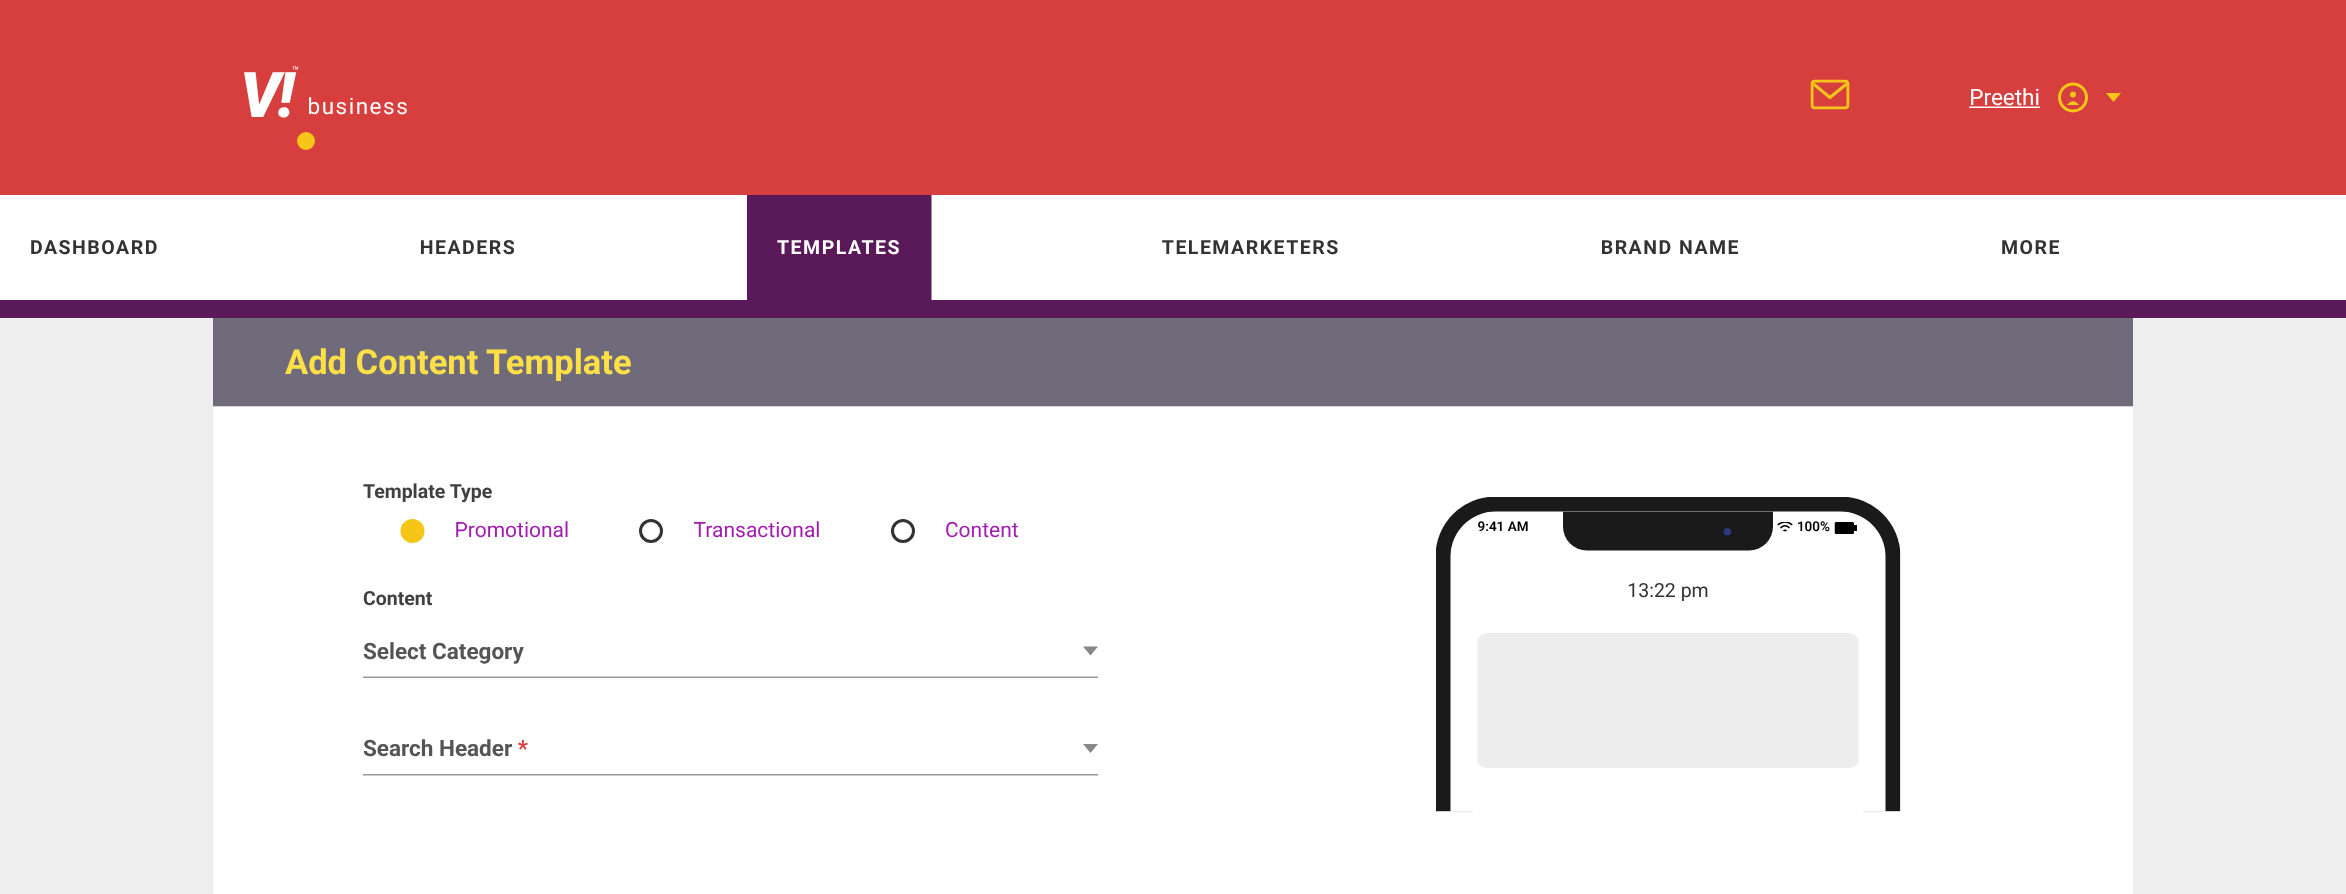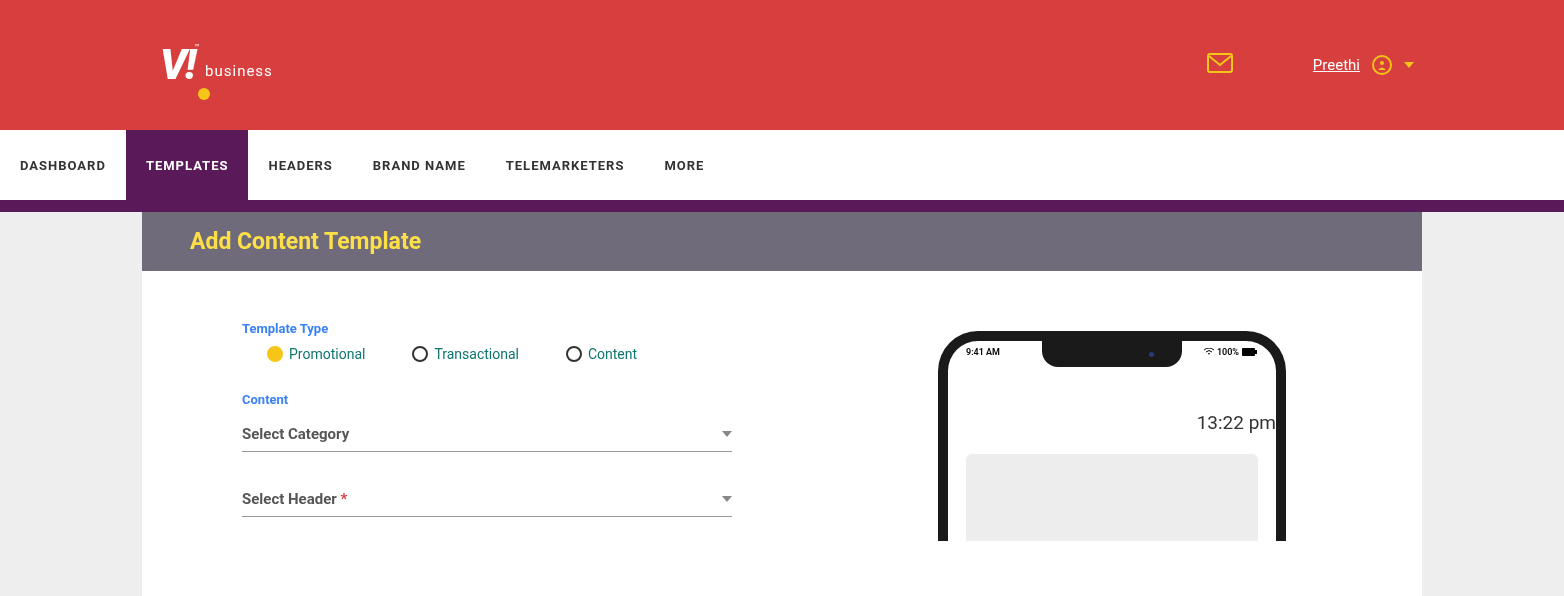--- a/index.html
+++ b/index.html
@@ -11,49 +11,49 @@
   .logo-tm { font-size: 8px; color:#fff; vertical-align: top; font-weight:400;}
   .logo-dot { width: 12px; height: 12px; background: #f5c518; border-radius: 50%; position: absolute; bottom: -14px; left: 38px; }
   .logo-business { color: #fff; font-size: 15px; padding-bottom: 6px; letter-spacing: 1px; }
   .header-right { display: flex; align-items: center; gap: 80px; color:#fff;text-decoration:underline;}
   .user { display:flex; align-items:center; gap:12px; cursor:pointer;}
   .user-name { color:#fff; font-size:15px;}
   .user-avatar { width:20px; height:20px; border:2px solid #f5c518; border-radius:50%; display:flex; align-items:center; justify-content:center;}
   .user-avatar svg { width:10px; height:10px; }
   .caret { width:0; height:0; border-left:5px solid transparent; border-right:5px solid transparent; border-top:6px solid #f5c518;}
 
-  .nav-bar { background: #fff; height: 70px; display: flex; justify-content: flex-start; align-items: stretch; padding-right: 170px; }
+  .nav-bar { background: #fff; height: 70px; display: flex; justify-content: space-between; align-items: stretch; padding-right: 170px; }
   .nav-item { display:flex; align-items:center; padding: 0 20px; font-size:13px; font-weight:700; color:#333; letter-spacing:1px; cursor:pointer; }
   .nav-item.active { background: #5a1a5a; color:#fff; }
 
   .purple-strip { background: #5a1a5a; height: 12px; }
 
   .content { padding: 0; display:flex; justify-content:center;}
   .panel { width: 1280px; background: transparent; }
   .panel-header { background: #6f6b7a; color:#fde047; padding: 16px 48px; font-size: 23px; font-weight:700;}
   .panel-body { background:#fff; padding: 50px 0 0 0; display:flex; min-height: 360px; }
 
   .form-area { width: 660px; padding: 0 40px 0 100px; }
-  .label { font-size:13px; font-weight:700; color:#3b82f6; margin-bottom: 10px; display:block;}
+  .label { font-size:13px; font-weight:700; color:#404040; margin-bottom: 10px; display:block;}
   .radios { display:flex; gap: 22px; margin-bottom: 30px;}
-  .radio { display:flex; align-items:center; gap:6px; font-size:14px; color:#0f766e; cursor:pointer;padding-left:25px;}
+  .radio { display:flex; align-items:center; gap:20px; font-size:14px; color:#a21caf; cursor:pointer;padding-left:25px;}
   .radio-dot { width:16px; height:16px; border:2px solid #333; border-radius:50%; position:relative;}
   .radio.checked .radio-dot { border-color:#f5c518; background:#f5c518;}
 
   .select { width: 490px; border:none; border-bottom:1px solid #999; padding: 8px 0; font-size:15px; color:#555; display:flex; justify-content:space-between; align-items:center; cursor:pointer; margin-bottom: 30px; font-weight: bold;}
   .select .tri { width:0;height:0;border-left:5px solid transparent;border-right:5px solid transparent;border-top:6px solid #888;}
   .req { color:#d73e3e;}
 
   .phone-area { flex:1; display:flex; justify-content:center; padding-top: 10px;}
-  .phone { width: 348px; height: 210px; border: 10px solid #1a1a1a; border-bottom:none; border-radius: 40px 40px 0 0; background:#fff; position:relative; overflow:hidden;}
+  .phone { width: 310px; height: 210px; border: 10px solid #1a1a1a; border-bottom:none; border-radius: 40px 40px 0 0; background:#fff; position:relative; overflow:hidden;}
   .notch { position:absolute; top:0; left:50%; transform:translateX(-50%); width:140px; height:26px; background:#1a1a1a; border-radius: 0 0 16px 16px; z-index:2;}
   .notch::after{content:''; position:absolute; right:28px; top:11px; width:5px;height:5px;background:#2a3a80;border-radius:50%;}
   .status-bar { position:absolute; top:6px; left:0; right:0; display:flex; justify-content:space-between; padding: 0 18px; font-size:9px; font-weight:600; color:#000; z-index:1;}
   .status-bar .sr { display:flex; align-items:center; gap:3px;justify-content:space-between;}
-  .timestamp { text-align:right; margin-top:70px; font-size:19px; color:#333;}
+  .timestamp { text-align:center; margin-top:46px; font-size:13px; color:#333;}
   .msg-box { margin: 20px 18px 0 18px; background:#ededed; border-radius:6px; height:90px;}
 </style>
 </head>
 <body>
 
 <div class="header">
   <div class="logo">
     <div class="logo-vi">
       <span>V!</span><span class="logo-tm">™</span>
       <span class="logo-dot"></span>
@@ -75,24 +75,24 @@
             <path d="M1 10 Q5 5 9 10" fill="#f5c518"></path>
           </svg>
       </span>
       <span class="caret"></span>
     </div>
   </div>
 </div>
 
 <div class="nav-bar">
   <div class="nav-item">DASHBOARD</div>
+  <div class="nav-item">HEADERS</div>
   <div class="nav-item active">TEMPLATES</div>
-  <div class="nav-item">HEADERS</div>
+  <div class="nav-item">TELEMARKETERS</div>
   <div class="nav-item">BRAND NAME</div>
-  <div class="nav-item">TELEMARKETERS</div>
   <div class="nav-item">MORE</div>
 </div>
 
 <div class="purple-strip"></div>
 
 <div class="content">
   <div class="panel">
     <div class="panel-header">Add Content Template</div>
     <div class="panel-body">
 
@@ -113,21 +113,21 @@
           </div>
         </div>
 
         <span class="label">Content</span>
         <div class="select">
           <span>Select Category</span>
           <span class="tri"></span>
         </div>
 
         <div class="select">
-          <span><span>Select Header</span> <span class="req">*</span></span>
+          <span><span>Search Header</span> <span class="req">*</span></span>
           <span class="tri"></span>
         </div>
       </div>
 
       <div class="phone-area">
         <div class="phone">
           <div class="notch"></div>
           <div class="status-bar">
             <span>9:41 AM</span>
             <span class="sr">

